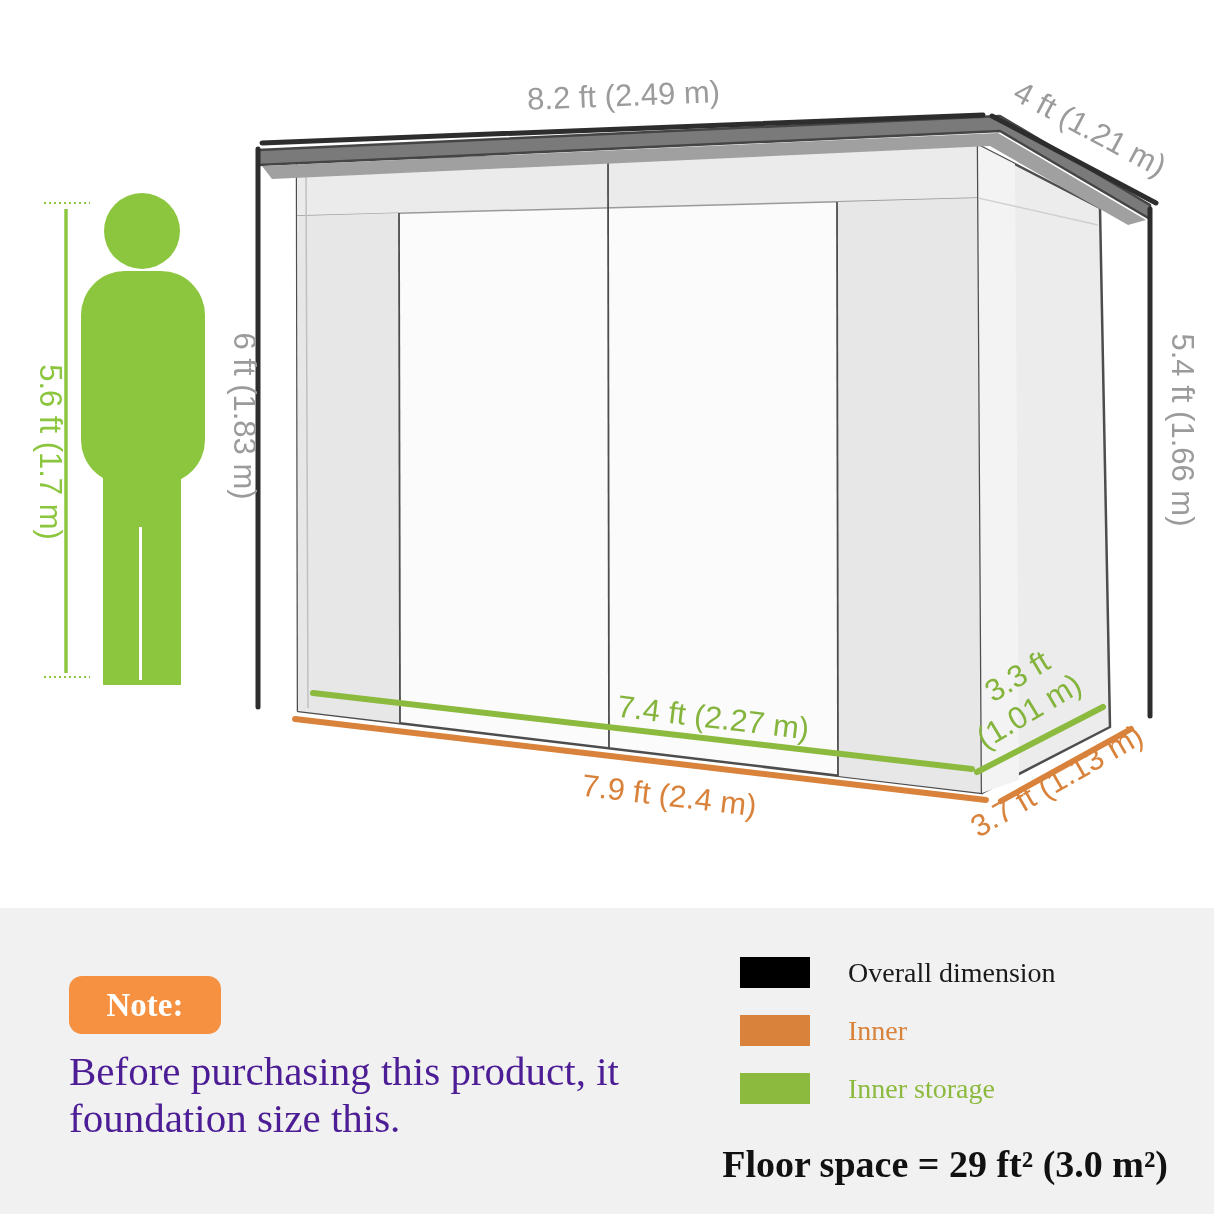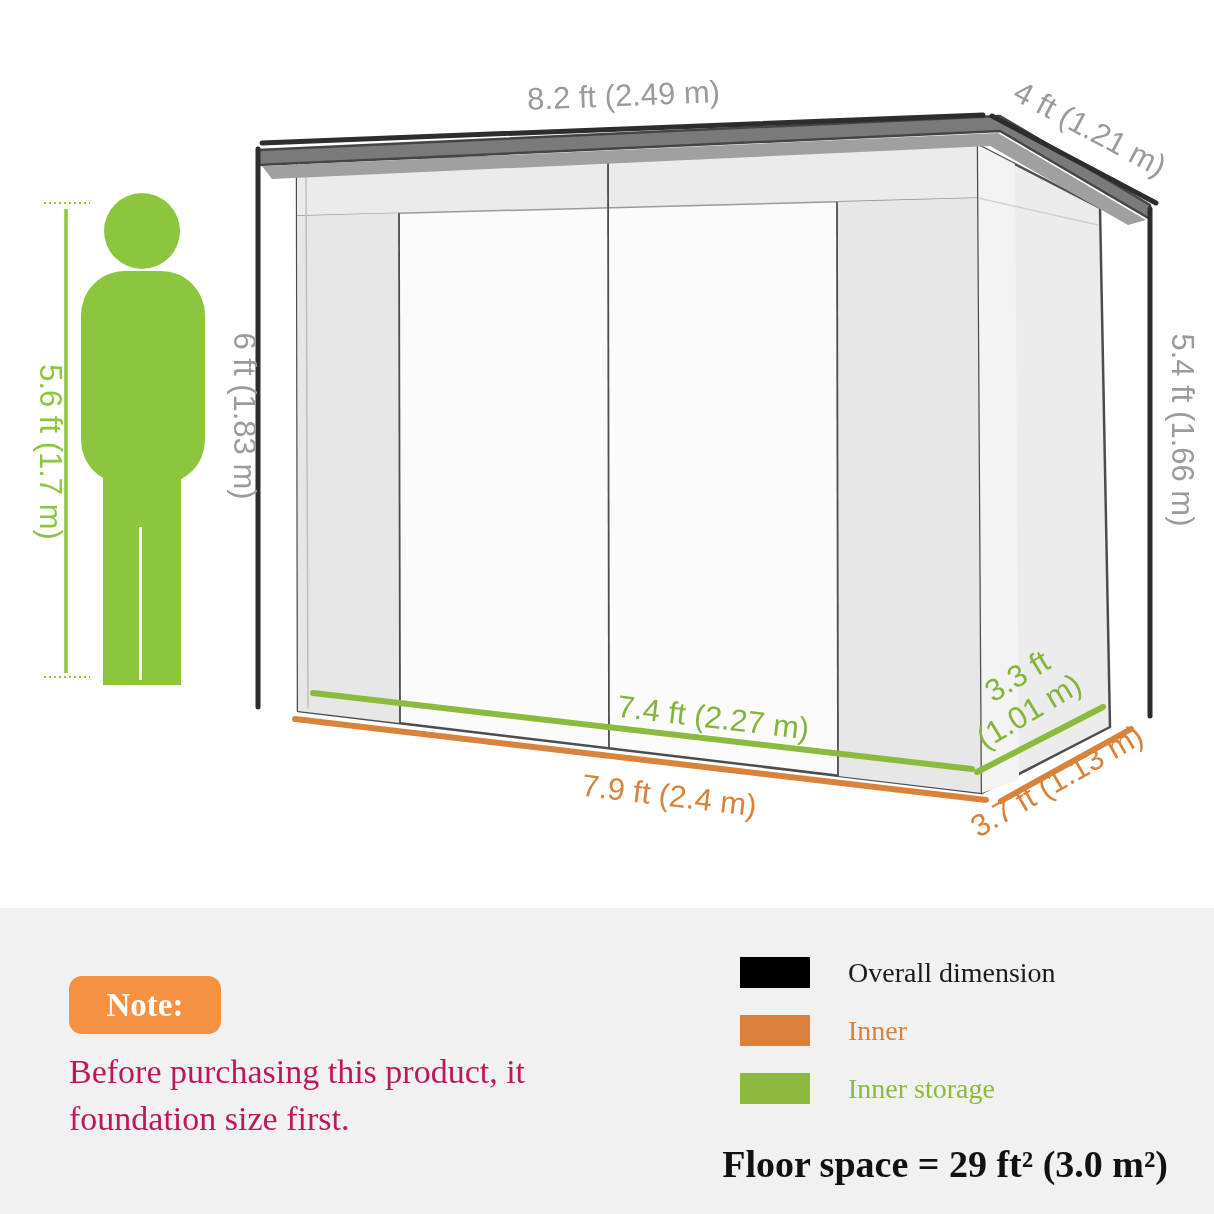--- a/index.html
+++ b/index.html
@@ -13,21 +13,21 @@
   .info-panel{
     position:absolute;left:0;top:908px;width:1214px;height:306px;background:#f1f1f1;font-family:Liberation Serif, serif;
   }
   .note-badge{
     position:absolute;left:69px;top:68px;width:152px;height:58px;border-radius:13px;
     display:flex;align-items:center;justify-content:center;
     color:#ffffff;font-size:33px;font-weight:bold;
   }
   .note-text{
     position:absolute;left:69px;top:140px;width:620px;
-    color:#be185d;font-size:34px;line-height:47px;
+    color:#4c1d95;font-size:41px;line-height:47px;
   }
   .legend{position:absolute;left:740px;top:49px;}
   .legend-row{display:flex;align-items:center;margin-bottom:27px;height:31px;}
   .legend-swatch{width:70px;height:31px;flex:0 0 70px;}
   .legend-label{margin-left:38px;font-size:28px;white-space:nowrap;}
   .floor-space{
     position:absolute;right:46px;top:234px;
     color:#111111;font-size:38px;font-weight:600;white-space:nowrap;
   }
 </style>
@@ -108,21 +108,21 @@
   </svg>
 
   <div class="info-panel">
 
     <div class="note-badge" style="background-color: rgb(245, 145, 64);">
       <span>Note:</span>
     </div>
 
     <div class="note-text">
       <div>Before purchasing this product, it</div>
-      <div>foundation size first.</div>
+      <div>foundation size this.</div>
     </div>
 
     <div class="legend">
       <div class="legend-row">
         <div class="legend-swatch" style="background-color: rgb(0, 0, 0);"></div>
         <span class="legend-label" style="color: rgb(26, 26, 26);">Overall dimension</span>
       </div>
       <div class="legend-row">
         <div class="legend-swatch" style="background-color: rgb(217, 130, 59);"></div>
         <span class="legend-label" style="color: rgb(217, 130, 59);">Inner</span>

